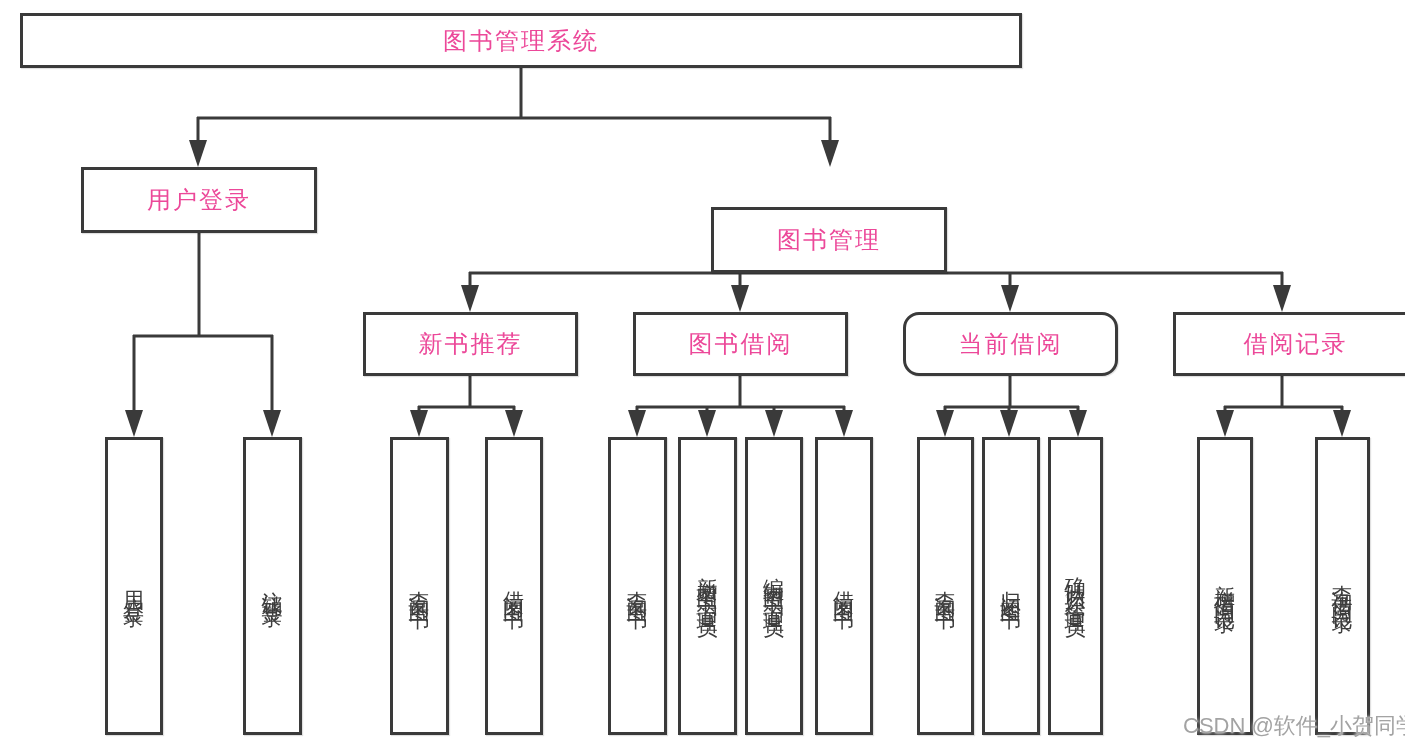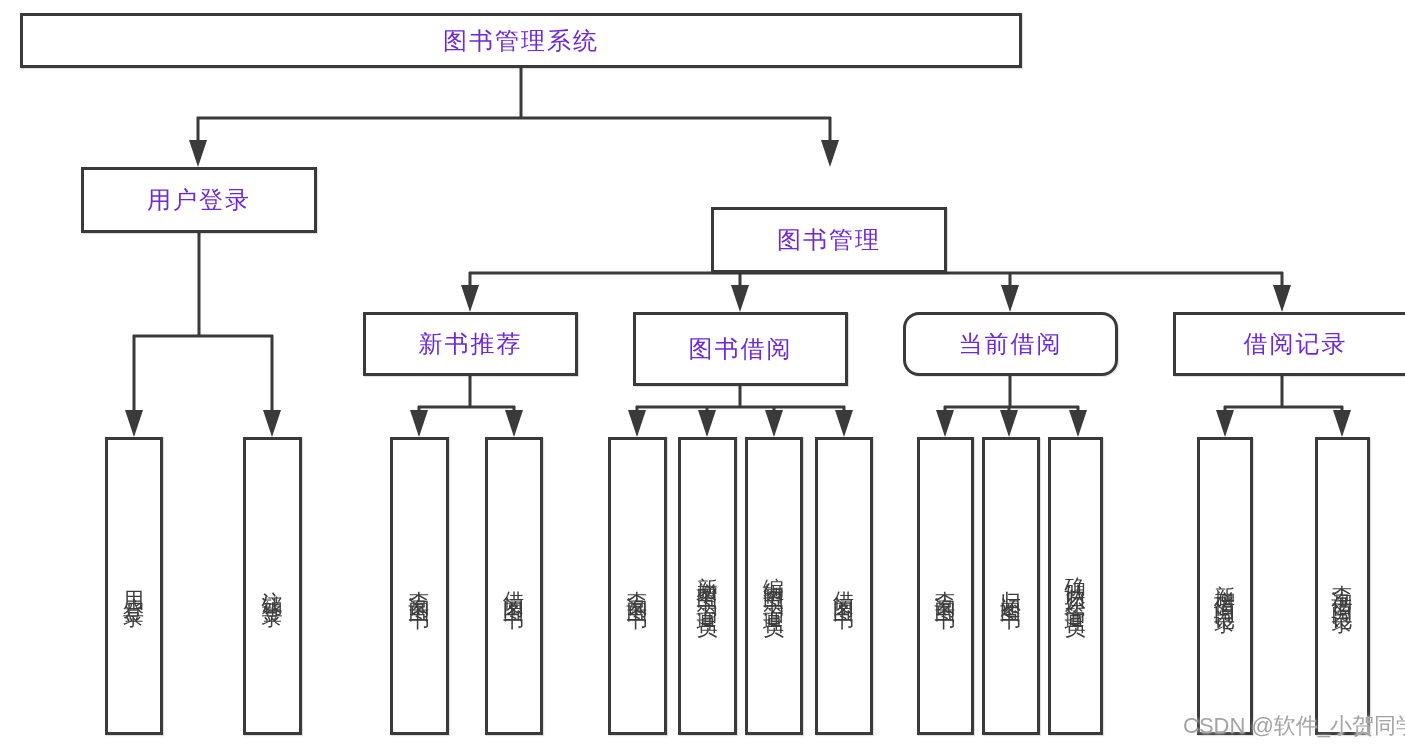--- a/index.html
+++ b/index.html
@@ -31,21 +31,21 @@
     display: flex;
     align-items: center;
     justify-content: center;
     color: #3d3d3d;
     box-shadow: 1px 1px 1px rgba(0,0,0,0.12);
   }
   .hlabel {
     font-size: 24px;
     letter-spacing: 2px;
     white-space: nowrap;
-    color: #6d28d9;
+    color: #ec4899;
   }
   .vtext {
     writing-mode: vertical-rl;
     text-orientation: mixed;
     font-size: 21px;
     letter-spacing: 0.28em;
     line-height: 1.0;
     color: #3d3d3d;
     white-space: nowrap;
   }
@@ -115,21 +115,21 @@
   <div class="node" style="left:81px; top:167px; width:236px; height:66px;">
     <span class="hlabel">用户登录</span>
   </div>
   <div class="node" style="left:711px; top:167px; width:236px; height:66px;margin-top:40px;">
     <span class="hlabel">图书管理</span>
   </div>
 
   <div class="node" style="left:363px; top:312px; width:215px; height:64px;">
     <span class="hlabel">新书推荐</span>
   </div>
-  <div class="node" style="left:633px; top:312px; width:215px; height:74px;">
+  <div class="node" style="left:633px; top:312px; width:215px; height:64px;">
     <span class="hlabel">图书借阅</span>
   </div>
   <div class="node" style="left:903px; top:312px; width:215px; height:64px;border-radius:16px;">
     <span class="hlabel">当前借阅</span>
   </div>
   <div class="node" style="left:1173px; top:312px; width:245px; height:64px;">
     <span class="hlabel">借阅记录</span>
   </div>
 
   <div class="node" style="left:105px; top:437px; width:58px; height:298px;">

